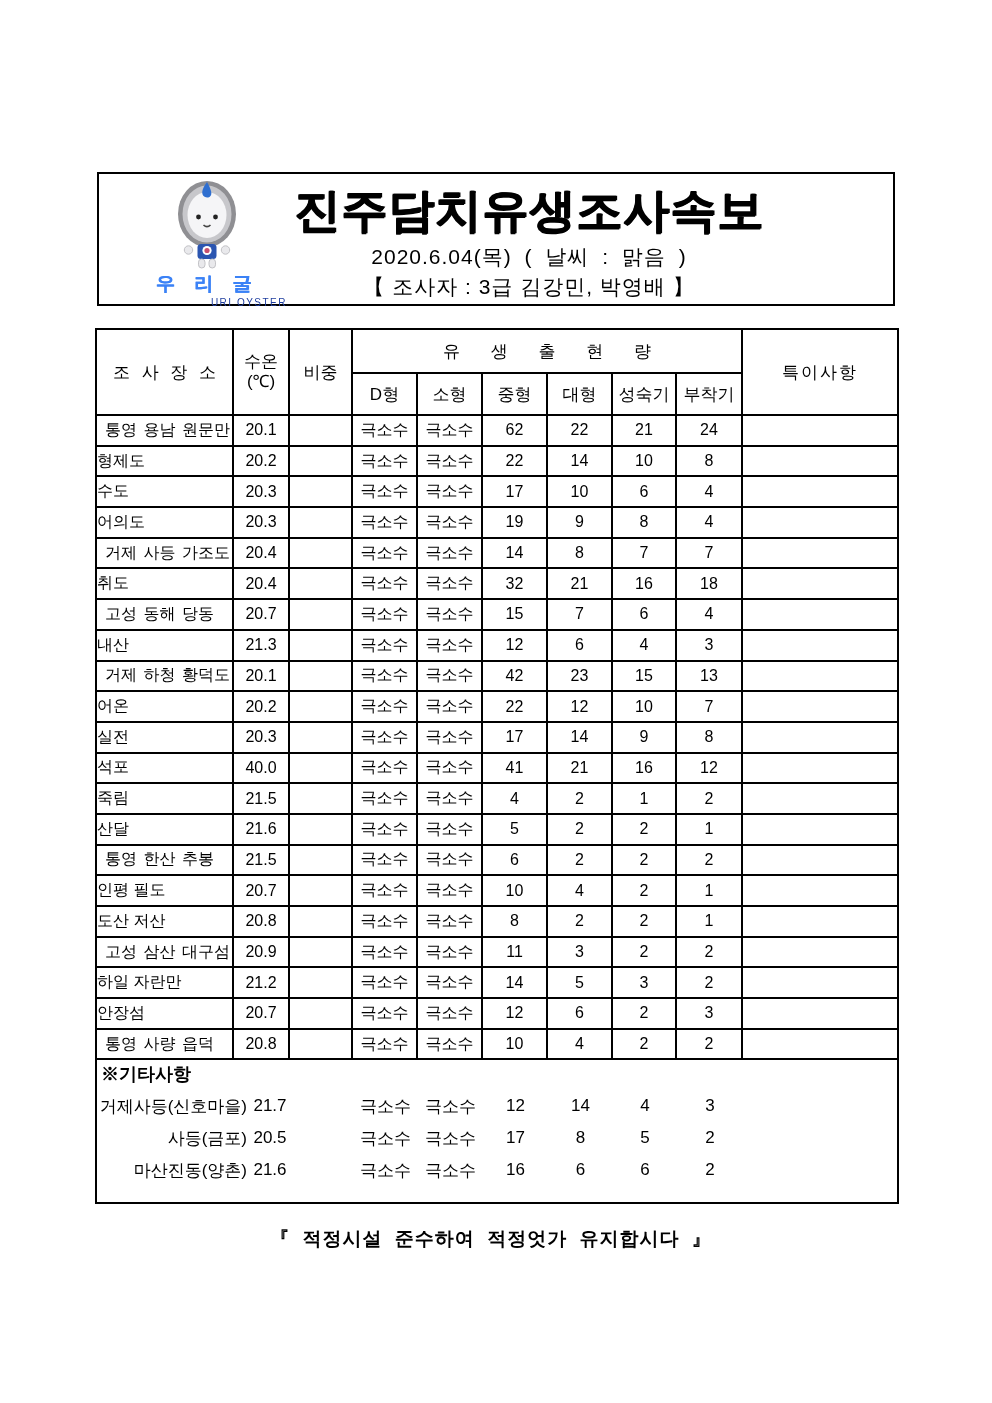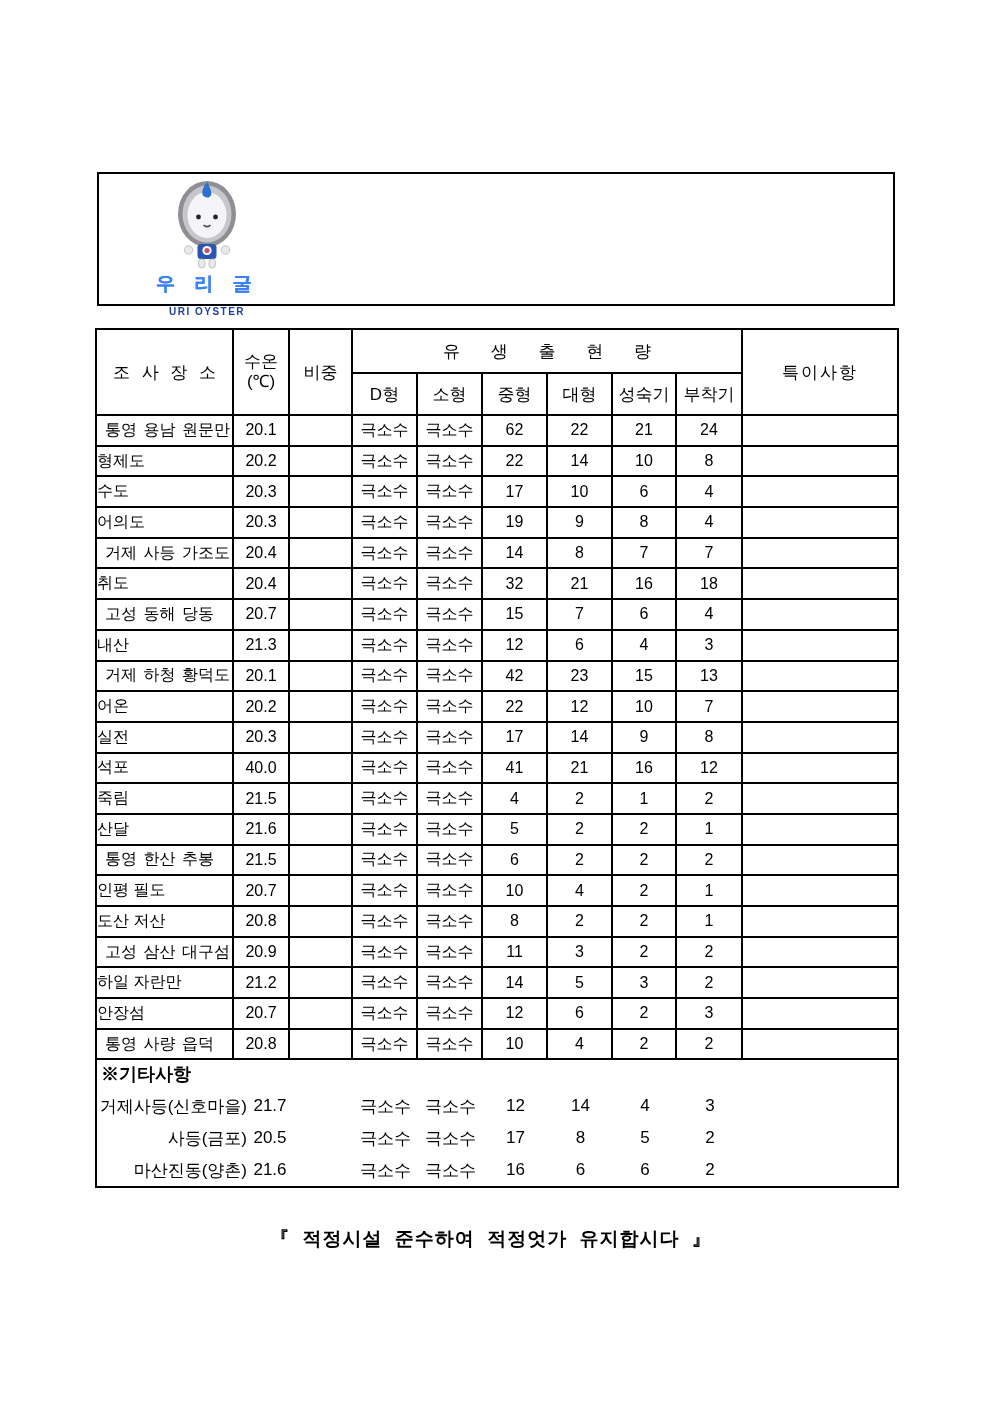--- a/index.html
+++ b/index.html
@@ -20,22 +20,22 @@
   }
   .logo {
     position: absolute; left: 28px; top: 4px;
     width: 160px; text-align: center;
   }
   .logo-kr {
     font-weight: bold; font-size: 19px; letter-spacing: 7px;
     color: #3b82f6; margin-top: -3px; text-shadow: 0.6px 0 0 currentColor;
   }
   .logo-en {
-    font-weight: bold; font-size: 10px; letter-spacing: 1.5px;
-    color: #1f3e9f; margin-top: 9px;
+    font-weight: normal; font-size: 10px; letter-spacing: 1.5px;
+    color: #1f3e9f; margin-top: 0; text-align: right;
   }
   .header-text {
     position: absolute; left: 150px; top: 8px; width: 560px;
     text-align: center;
   }
   .title {
     font-size: 46px; font-weight: bold; letter-spacing: 1px;
     text-shadow: 1.3px 0 0 currentColor, 0 0.8px 0 currentColor;
     line-height: 1.25; white-space: nowrap;
   }
@@ -67,21 +67,21 @@
   .sub-hdr th { font-size: 16px; height: 42px; }
 
   .t-row { height: 30.7px; }
   .t-row td {
     font-size: 16px; text-align: center; vertical-align: middle;
   }
   td.c-place.right { text-align: left; padding-right: 17px; }
   td.c-place.left  { text-align: left;  padding-left: 8px; word-spacing: 2px; }
 
   
-  td.misc-cell { height: 128px; vertical-align: top; padding: 3px 0 0 0; }
+  td.misc-cell { height: 144px; vertical-align: top; padding: 3px 0 0 0; }
   .misc-label {
     font-size: 18px; font-weight: bold; margin: 2px 0 4px 4px;
   }
   .misc-row {
     display: grid;
     grid-template-columns: 150px 46px 60px 65px 65px 65px 65px 64px 66px 1fr;
     align-items: center; height: 32px;
     font-size: 17px; font-weight: normal;
   }
   .misc-row .m-place { text-align: right; white-space: nowrap; }
@@ -110,20 +110,25 @@
       <circle cx="21.5" cy="72" r="4.2" fill="#e9e9ec" stroke="#c2c2c6" stroke-width="1"></circle>
       <circle cx="58.5" cy="72" r="4.2" fill="#e9e9ec" stroke="#c2c2c6" stroke-width="1"></circle>
       <rect x="30.5" y="66" width="19" height="15" rx="3.5" fill="#2b55b0"></rect>
       <circle cx="40" cy="72.5" r="4.6" fill="#fff"></circle>
       <circle cx="40" cy="72.5" r="2.6" fill="#c8506e"></circle>
       <rect x="31.5" y="81" width="6.5" height="9" rx="3.2" fill="#e9e9ec" stroke="#c2c2c6" stroke-width="1"></rect>
       <rect x="42" y="81" width="6.5" height="9" rx="3.2" fill="#e9e9ec" stroke="#c2c2c6" stroke-width="1"></rect>
     </svg>
     <div class="logo-kr">우 리 굴</div>
     <div class="logo-en">URI OYSTER</div>
+  </div>
+  <div class="header-text">
+    <div class="title">진주담치유생조사속보</div>
+    <div class="date-line">2020.6.04(목) ( 날씨 : 맑음 )</div>
+    <div class="surveyor-line">【 조사자 : 3급 김강민, 박영배 】</div>
   </div>
 </div>
 
 <table class="main">
   <colgroup>
     <col style="width:137px">
       <col style="width:56px">
       <col style="width:63px">
     <col style="width:65px">
       <col style="width:65px">

